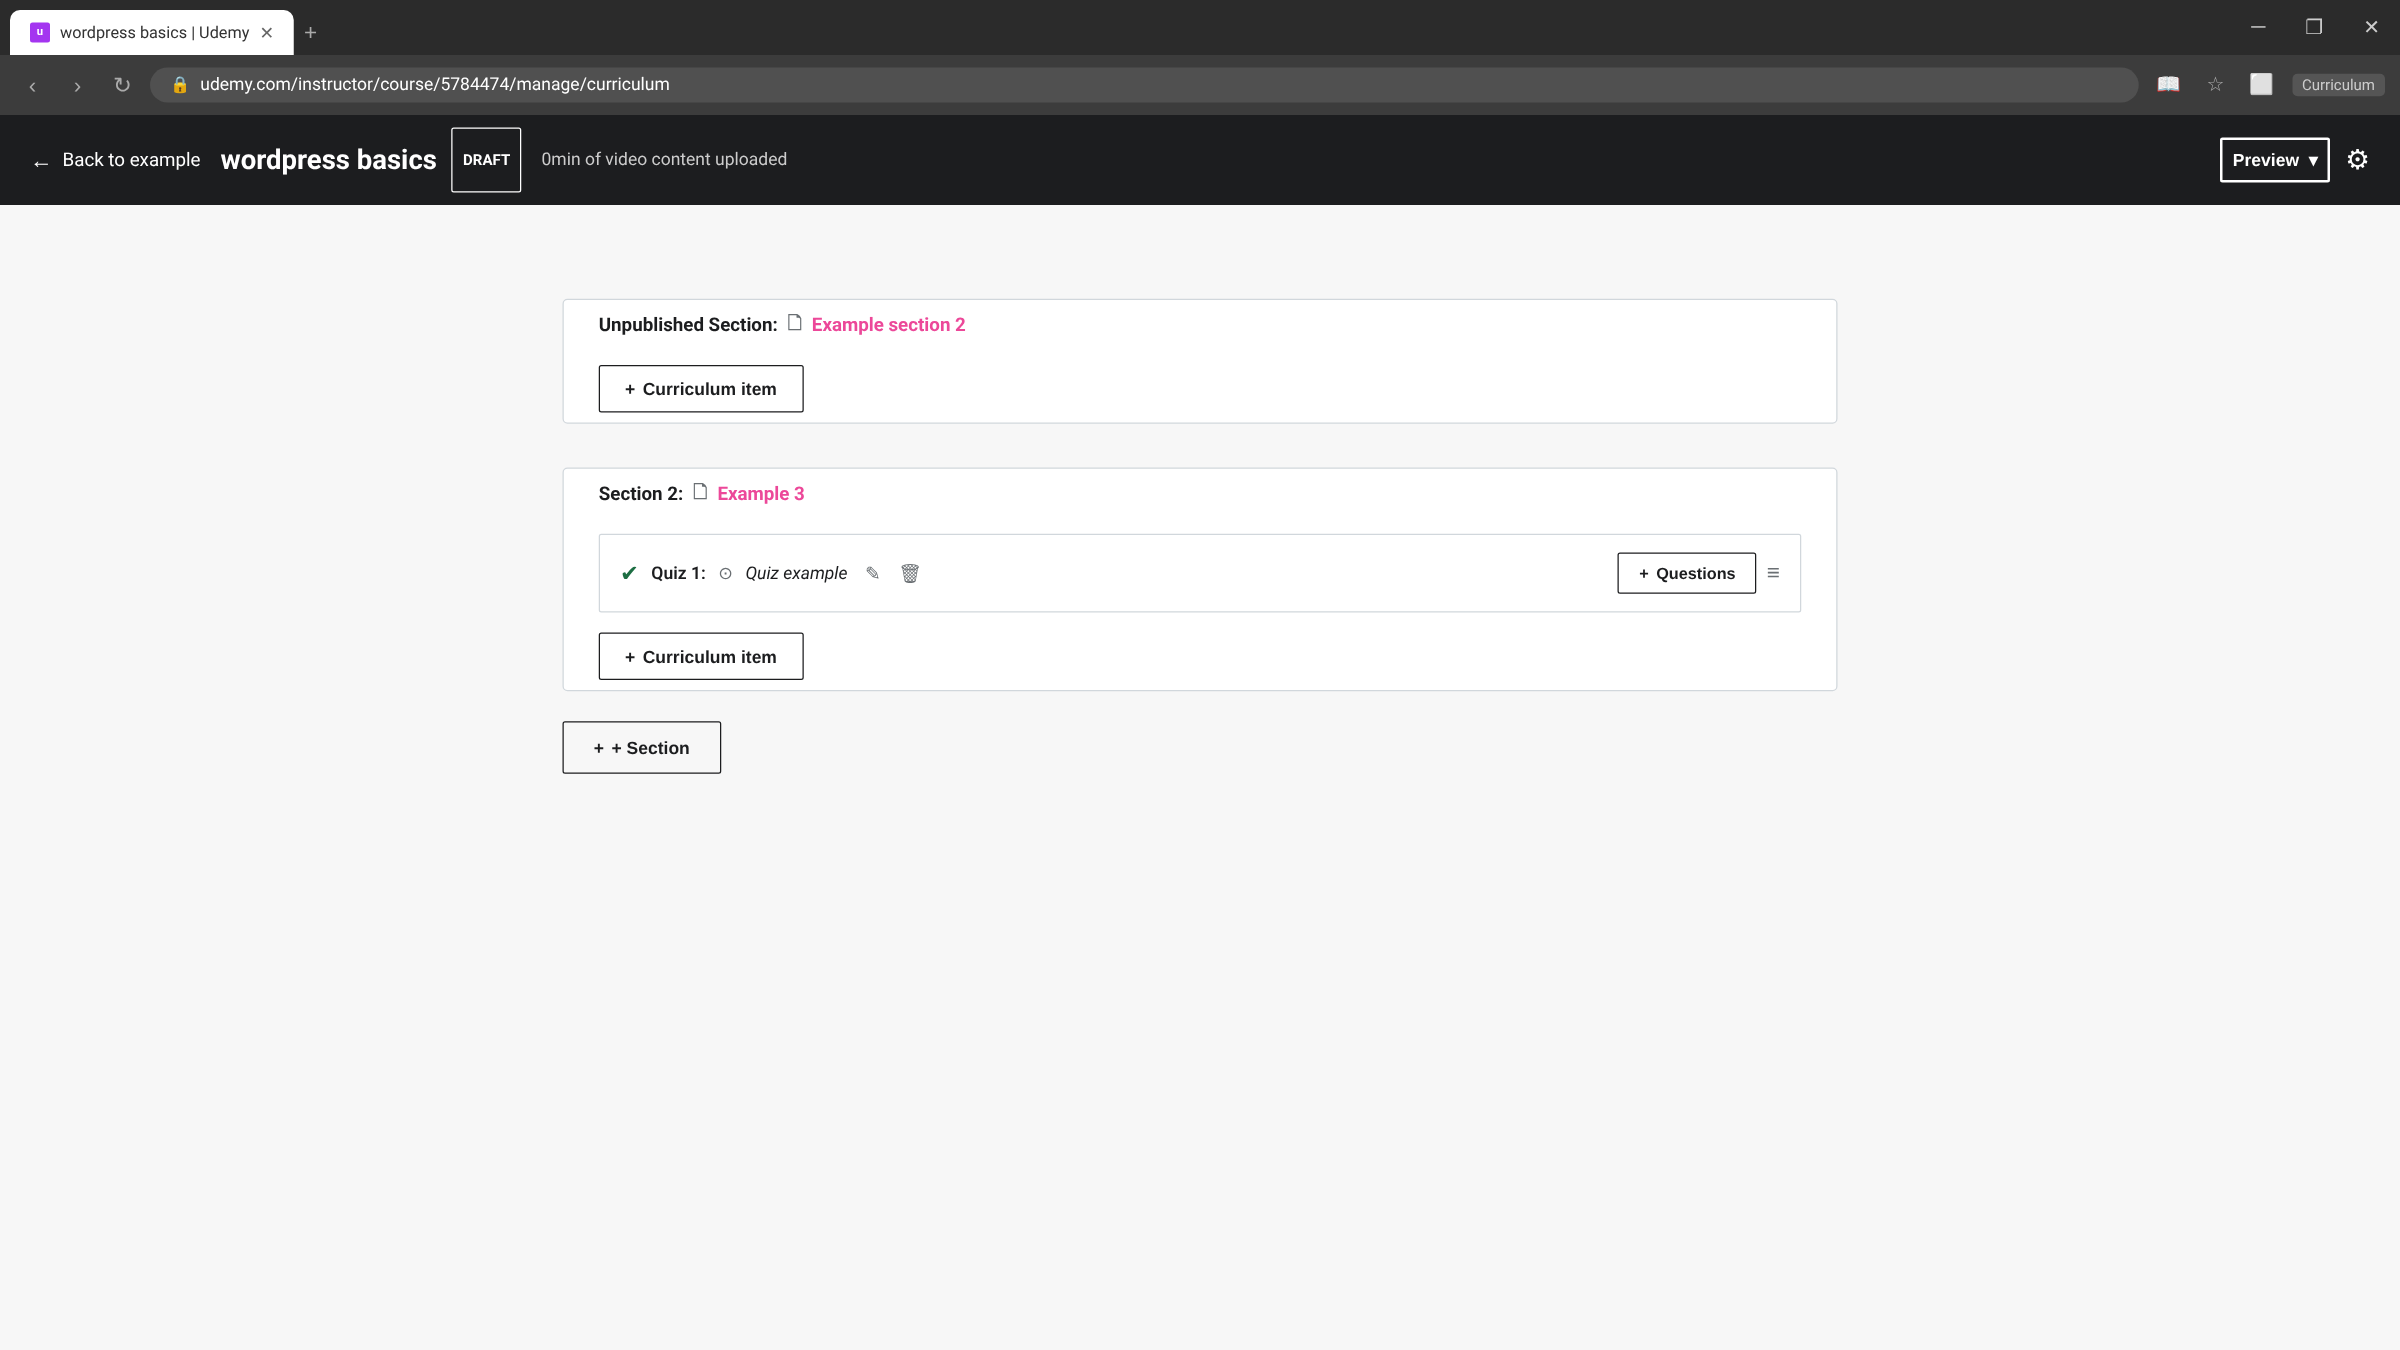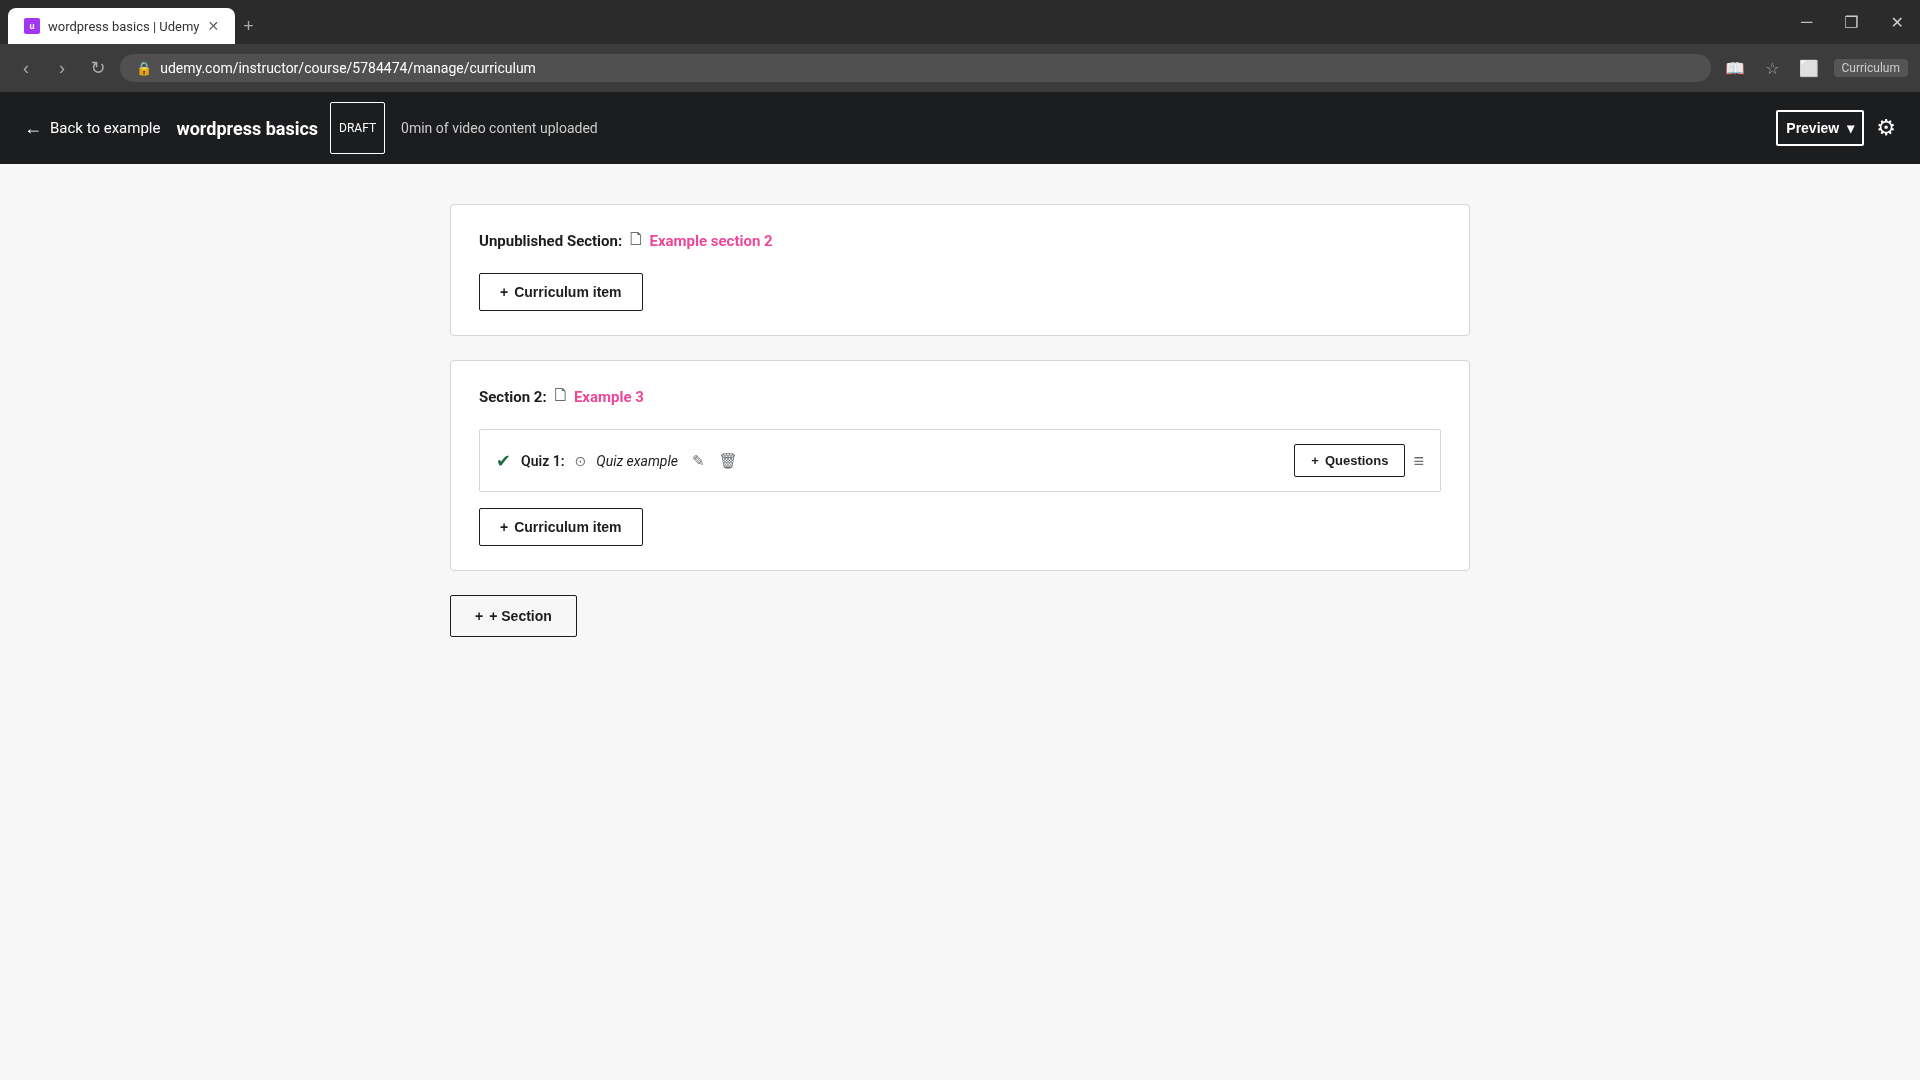--- a/index.html
+++ b/index.html
@@ -148,31 +148,31 @@
       display: flex;
       align-items: center;
       gap: 8px;
       color: #fff;
       text-decoration: none;
       font-size: 15px;
       cursor: pointer;
     }
     .back-arrow { font-size: 18px; }
     .course-title {
-      font-size: 18px;
+      font-size: 22px;
       font-weight: 700;
       margin-left: 16px;
       color: #fff;
     }
     .draft-badge {
       background: transparent;
       border: 1px solid #fff;
       color: #fff;
       font-size: 12px;
-      font-weight: 400;
+      font-weight: 700;
       padding: 18px 8px;
       border-radius: 2px;
       margin-left: 12px;
     }
     .upload-status {
       font-size: 14px;
       color: #ccc;
       margin-left: 16px;
     }
     .header-actions {
@@ -213,21 +213,22 @@
       margin: 0 auto;
       padding: 0 20px;
     }
 
     
     .section-card {
       background: #fff;
       border: 1px solid #d1d7dc;
       border-radius: 4px;
       margin-bottom: 24px;
-      padding: 24px 28px;
+      padding: 8px 28px;
+      margin-top: 35px;
     }
     .section-header {
       display: flex;
       align-items: center;
       gap: 8px;
       font-size: 15px;
       font-weight: 600;
       color: #1c1d1f;
       margin-bottom: 20px;
     }

